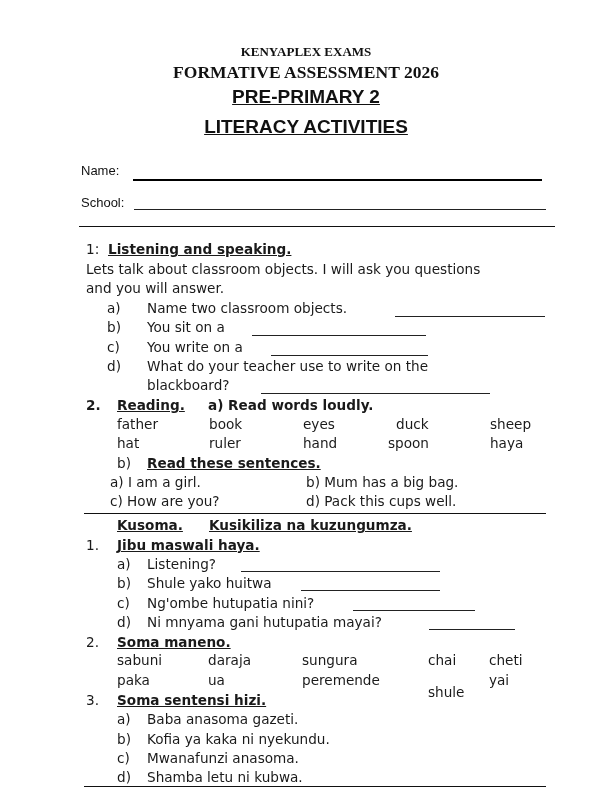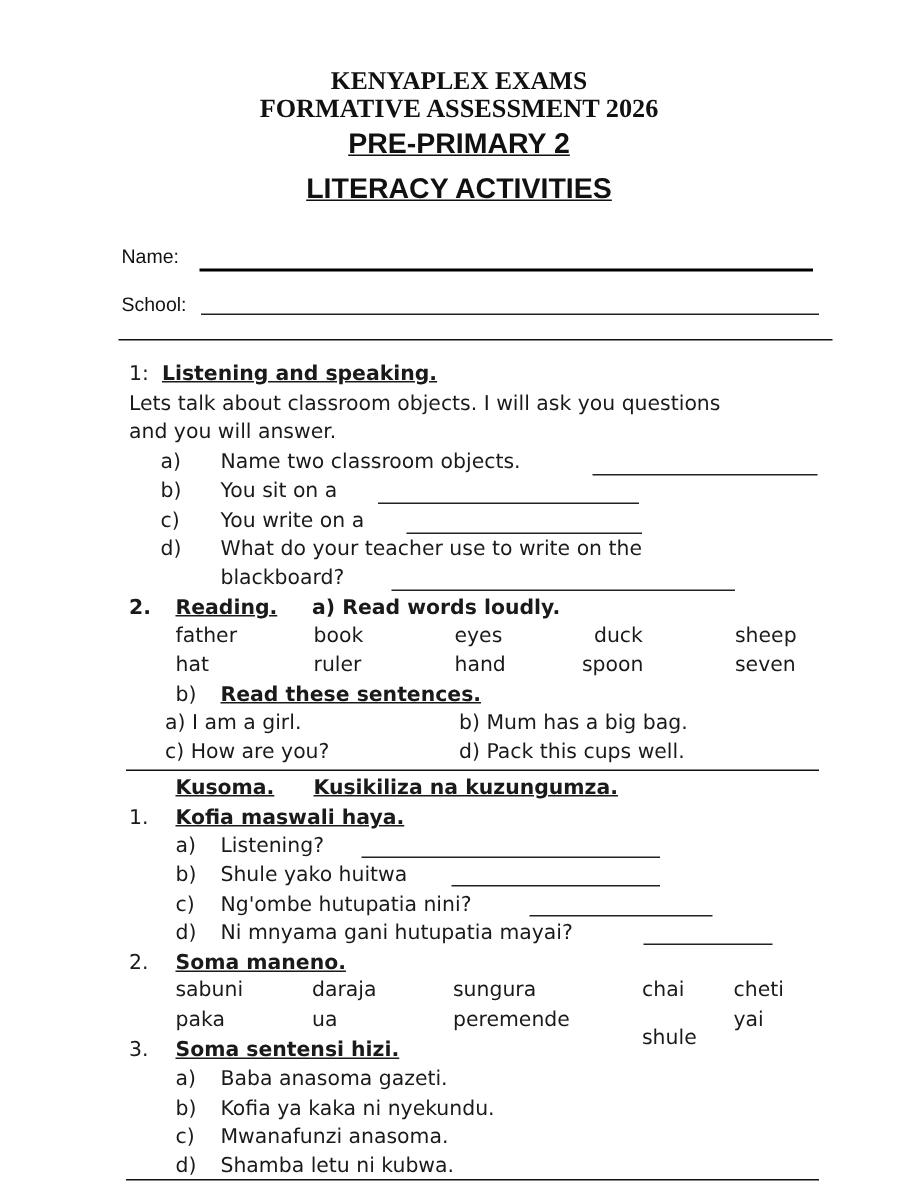--- a/index.html
+++ b/index.html
@@ -10,21 +10,21 @@
   .body { font-family:"DejaVu Sans", "Liberation Sans", sans-serif; font-size:13.6px; color:#1a1a1a; }
   .center { left:0; width:612px; text-align:center; }
   .u { text-decoration:underline; }
   .b { font-weight:bold; }
   .line { position:absolute; background:#111; height:1px; }
   .blank { position:absolute; border-bottom:1px solid #222; height:0; }
 </style>
 </head>
 <body>
 
-<div class="abs center serif" style="top:44px;font-size:17px;">KENYAPLEX EXAMS</div>
+<div class="abs center serif" style="top:44px;font-size:13px;">KENYAPLEX EXAMS</div>
 <div class="abs center serif" style="top:62px;font-size:17.5px;">FORMATIVE ASSESSMENT 2026</div>
 <div class="abs center arial b u" style="top:86px;font-size:19px;">PRE-PRIMARY 2</div>
 <div class="abs center arial b u" style="top:116px;font-size:19px;">LITERACY ACTIVITIES</div>
 
 <div class="abs arial" style="left:81px;top:163px;font-size:13px;">Name:</div>
 <div style="position:absolute;left:133px;top:179px;width:409px;height:2px;background:#000;"></div>
 <div class="abs arial" style="left:81px;top:195px;font-size:13px;">School:</div>
 <div style="position:absolute;left:134px;top:209px;width:412px;height:1px;background:#222;"></div>
 <div class="line" style="left:79px;top:226px;width:476px;"></div>
 
@@ -57,37 +57,37 @@
 <div class="abs body" style="left:117px;top:416px;">father</div>
 <div class="abs body" style="left:209px;top:416px;">book</div>
 <div class="abs body" style="left:303px;top:416px;">eyes</div>
 <div class="abs body" style="left:396px;top:416px;">duck</div>
 <div class="abs body" style="left:490px;top:416px;">sheep</div>
 
 <div class="abs body" style="left:117px;top:435px;">hat</div>
 <div class="abs body" style="left:209px;top:435px;">ruler</div>
 <div class="abs body" style="left:303px;top:435px;">hand</div>
 <div class="abs body" style="left:388px;top:435px;">spoon</div>
-<div class="abs body" style="left:490px;top:435px;">seven</div>
+<div class="abs body" style="left:490px;top:435px;">haya</div>
 
 <div class="abs body" style="left:117px;top:455px;">b)</div>
 <div class="abs body b u" style="left:147px;top:455px;">Read these sentences.</div>
 
 <div class="abs body" style="left:110px;top:474px;">a) I am a girl.</div>
 <div class="abs body" style="left:306px;top:474px;">b) Mum has a big bag.</div>
 <div class="abs body" style="left:110px;top:493px;">c) How are you?</div>
 <div class="abs body" style="left:306px;top:493px;">d) Pack this cups well.</div>
 
 <div class="line" style="left:84px;top:513px;width:462px;"></div>
 
 <div class="abs body b u" style="left:117px;top:517px;">Kusoma.</div>
 <div class="abs body b u" style="left:209px;top:517px;">Kusikiliza na kuzungumza.</div>
 
 <div class="abs body" style="left:86px;top:537px;">1.</div>
-<div class="abs body b u" style="left:117px;top:537px;">Kofia maswali haya.</div>
+<div class="abs body b u" style="left:117px;top:537px;">Jibu maswali haya.</div>
 
 <div class="abs body" style="left:117px;top:556px;">a)</div>
 <div class="abs body" style="left:147px;top:556px;">Listening?</div>
 <div class="blank" style="left:241px;top:571px;width:199px;"></div>
 
 <div class="abs body" style="left:117px;top:575px;">b)</div>
 <div class="abs body" style="left:147px;top:575px;">Shule yako huitwa</div>
 <div class="blank" style="left:301px;top:590px;width:139px;"></div>
 
 <div class="abs body" style="left:117px;top:595px;">c)</div>

